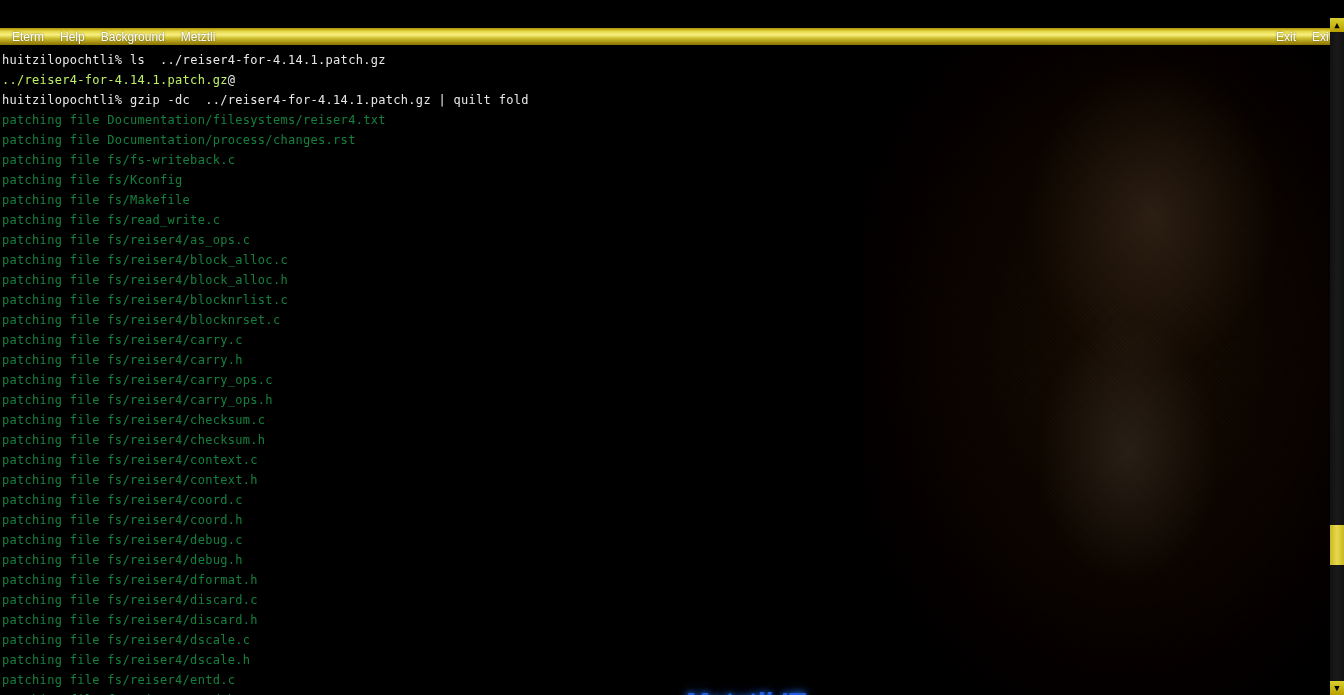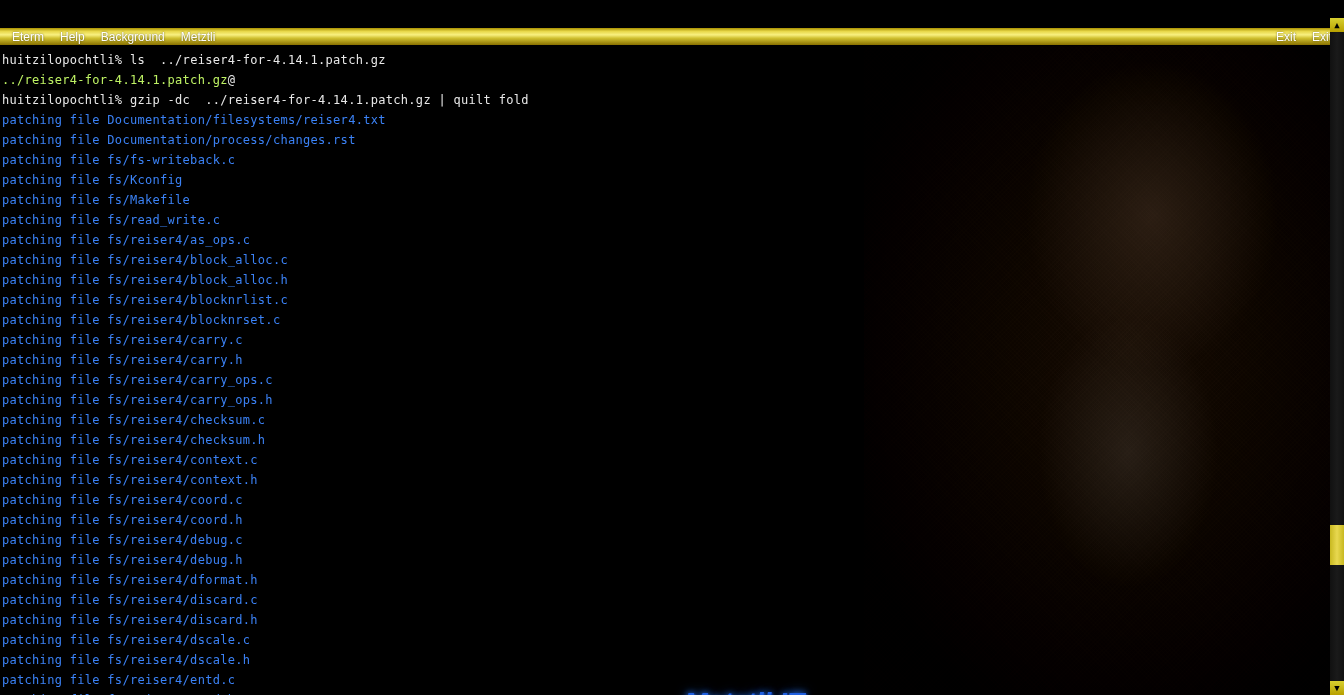--- a/index.html
+++ b/index.html
@@ -59,21 +59,21 @@
     line-height: 20px;
     white-space: pre;
     color: #d8d8d8;
     z-index: 2;
     letter-spacing: 0.3px;
   }
   .term-line { display: block; }
   .prompt { color: #e8e8e8; }
   .cmd { color: #e8e8e8; }
   .file-link { color: #bef264; }
-  .patch-line { color: #3b82f6; }
+  .patch-line { color: #15803d; }
   .watermark {
     position: absolute;
     bottom: 4px;
     right: 540px;
     font-family: Arial, sans-serif;
     font-size: 28px;
     font-weight: bold;
     font-style: italic;
     color: #2060e0;
     text-shadow:

